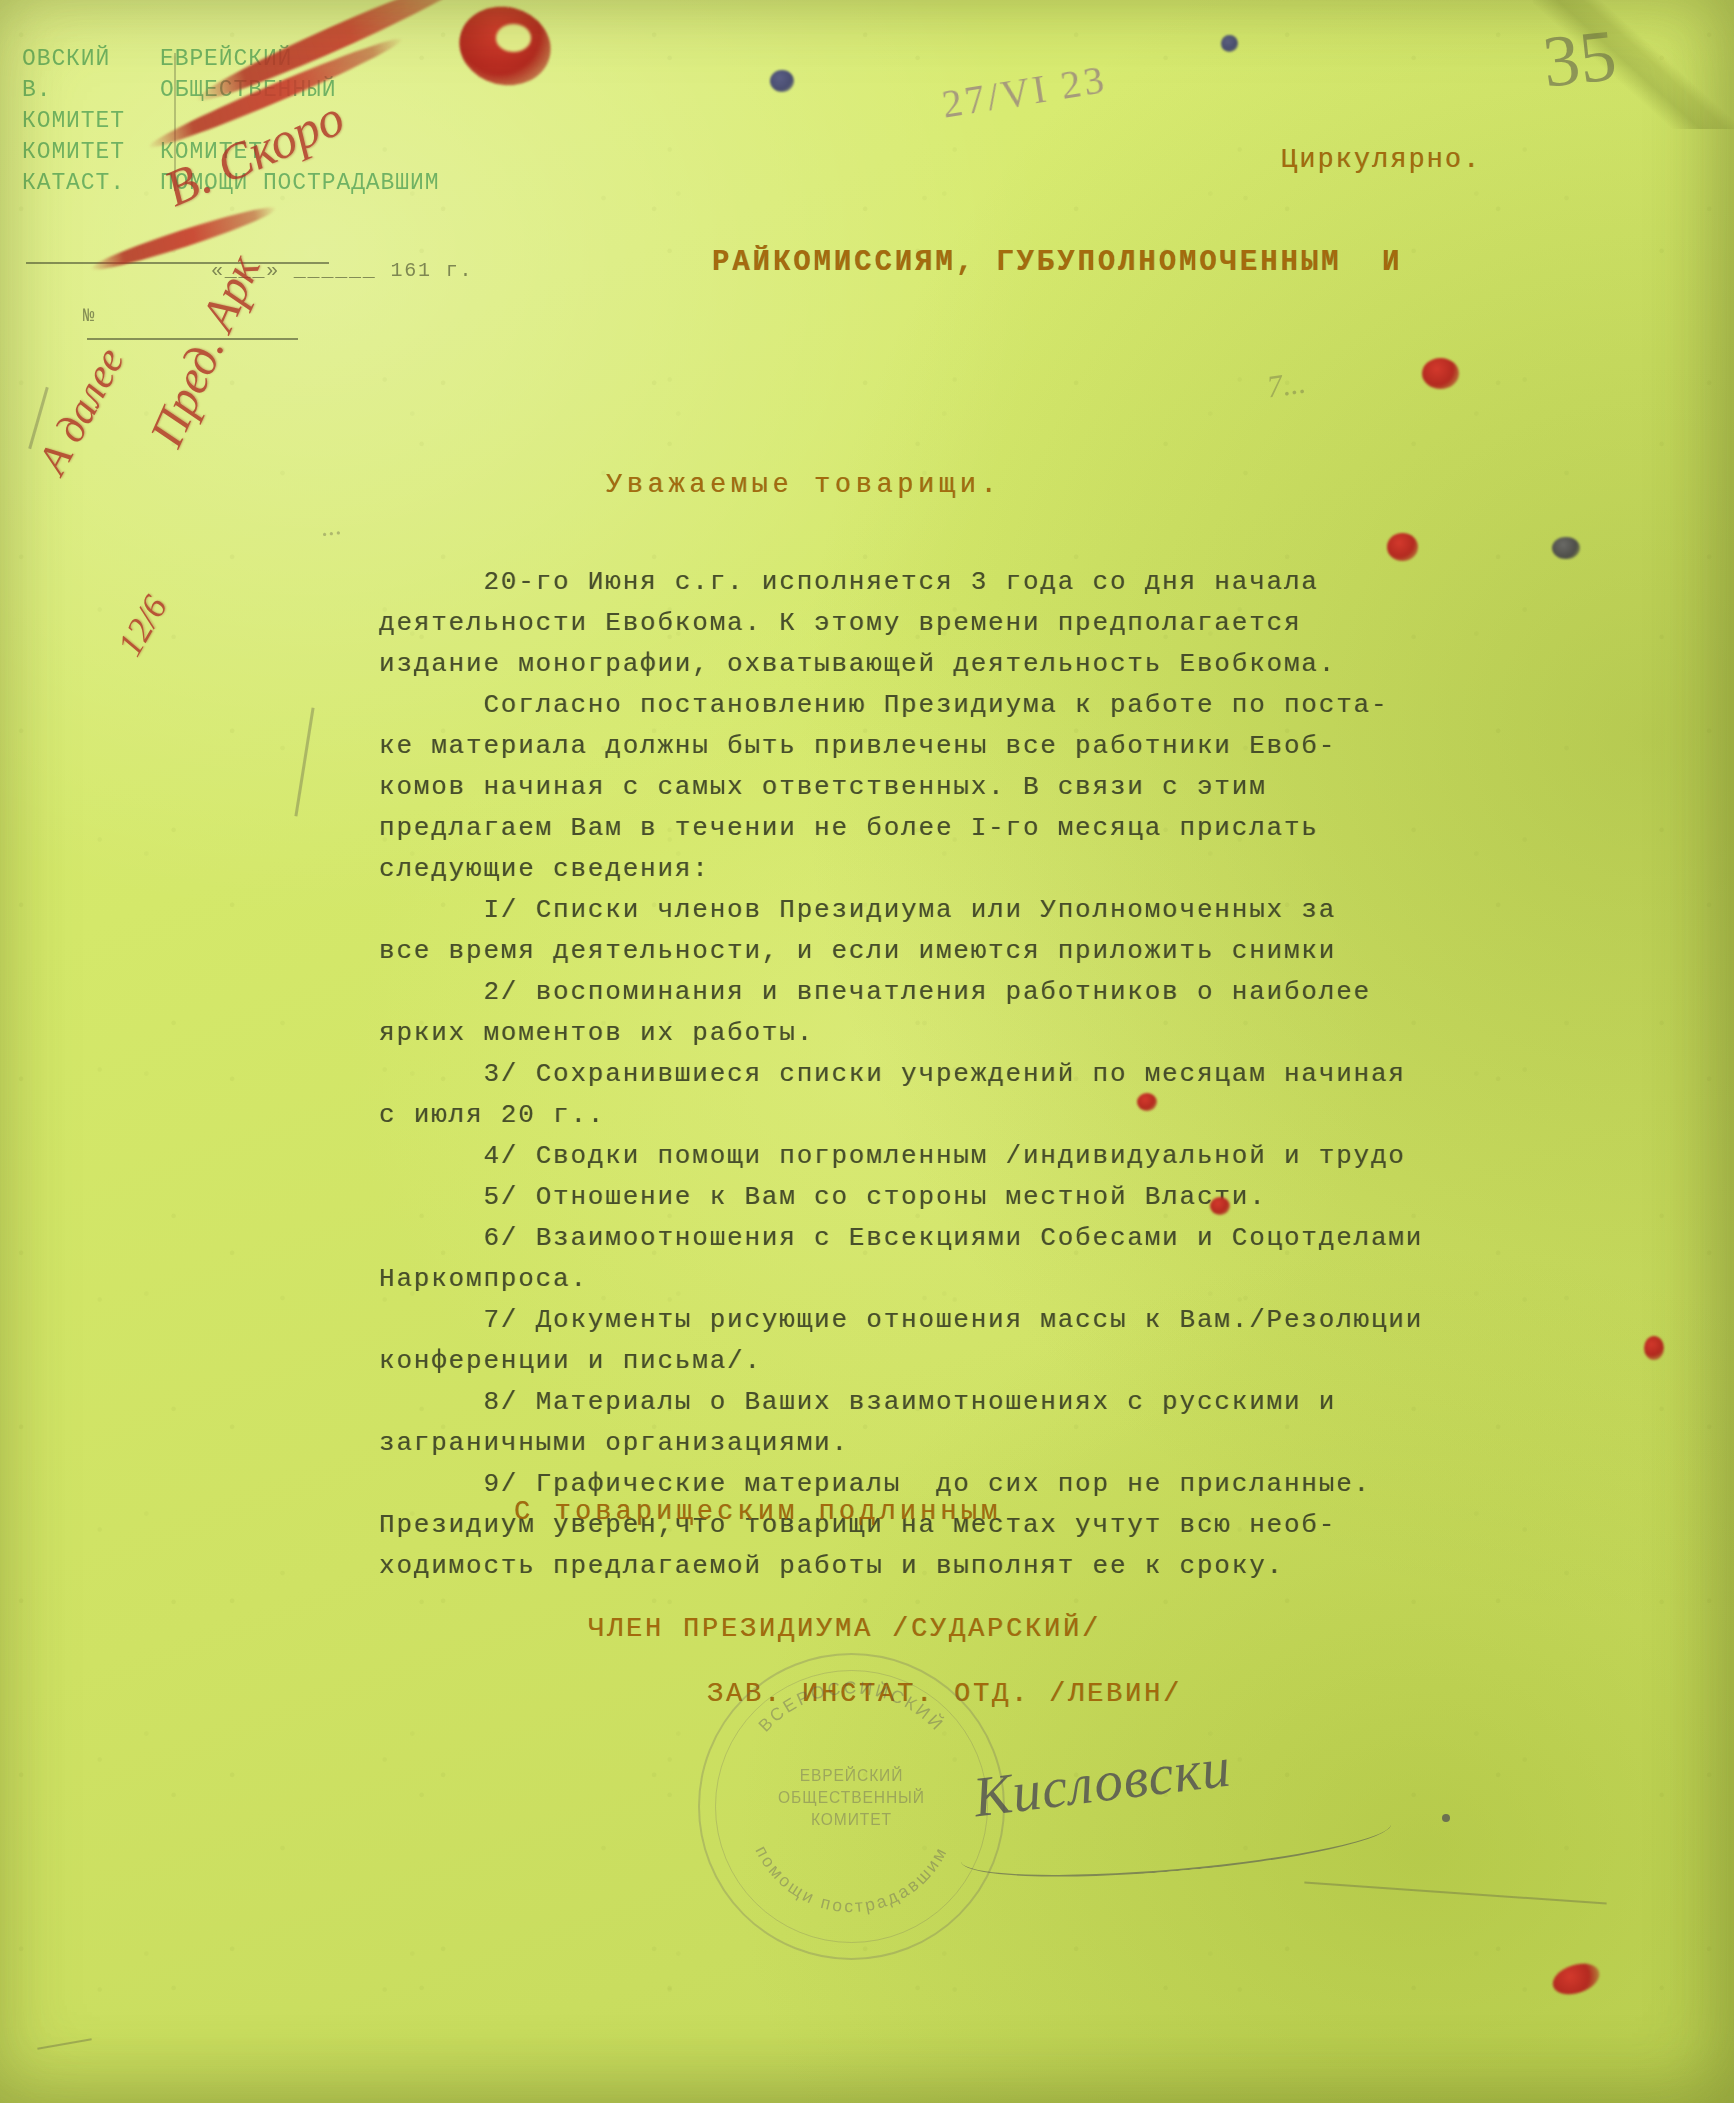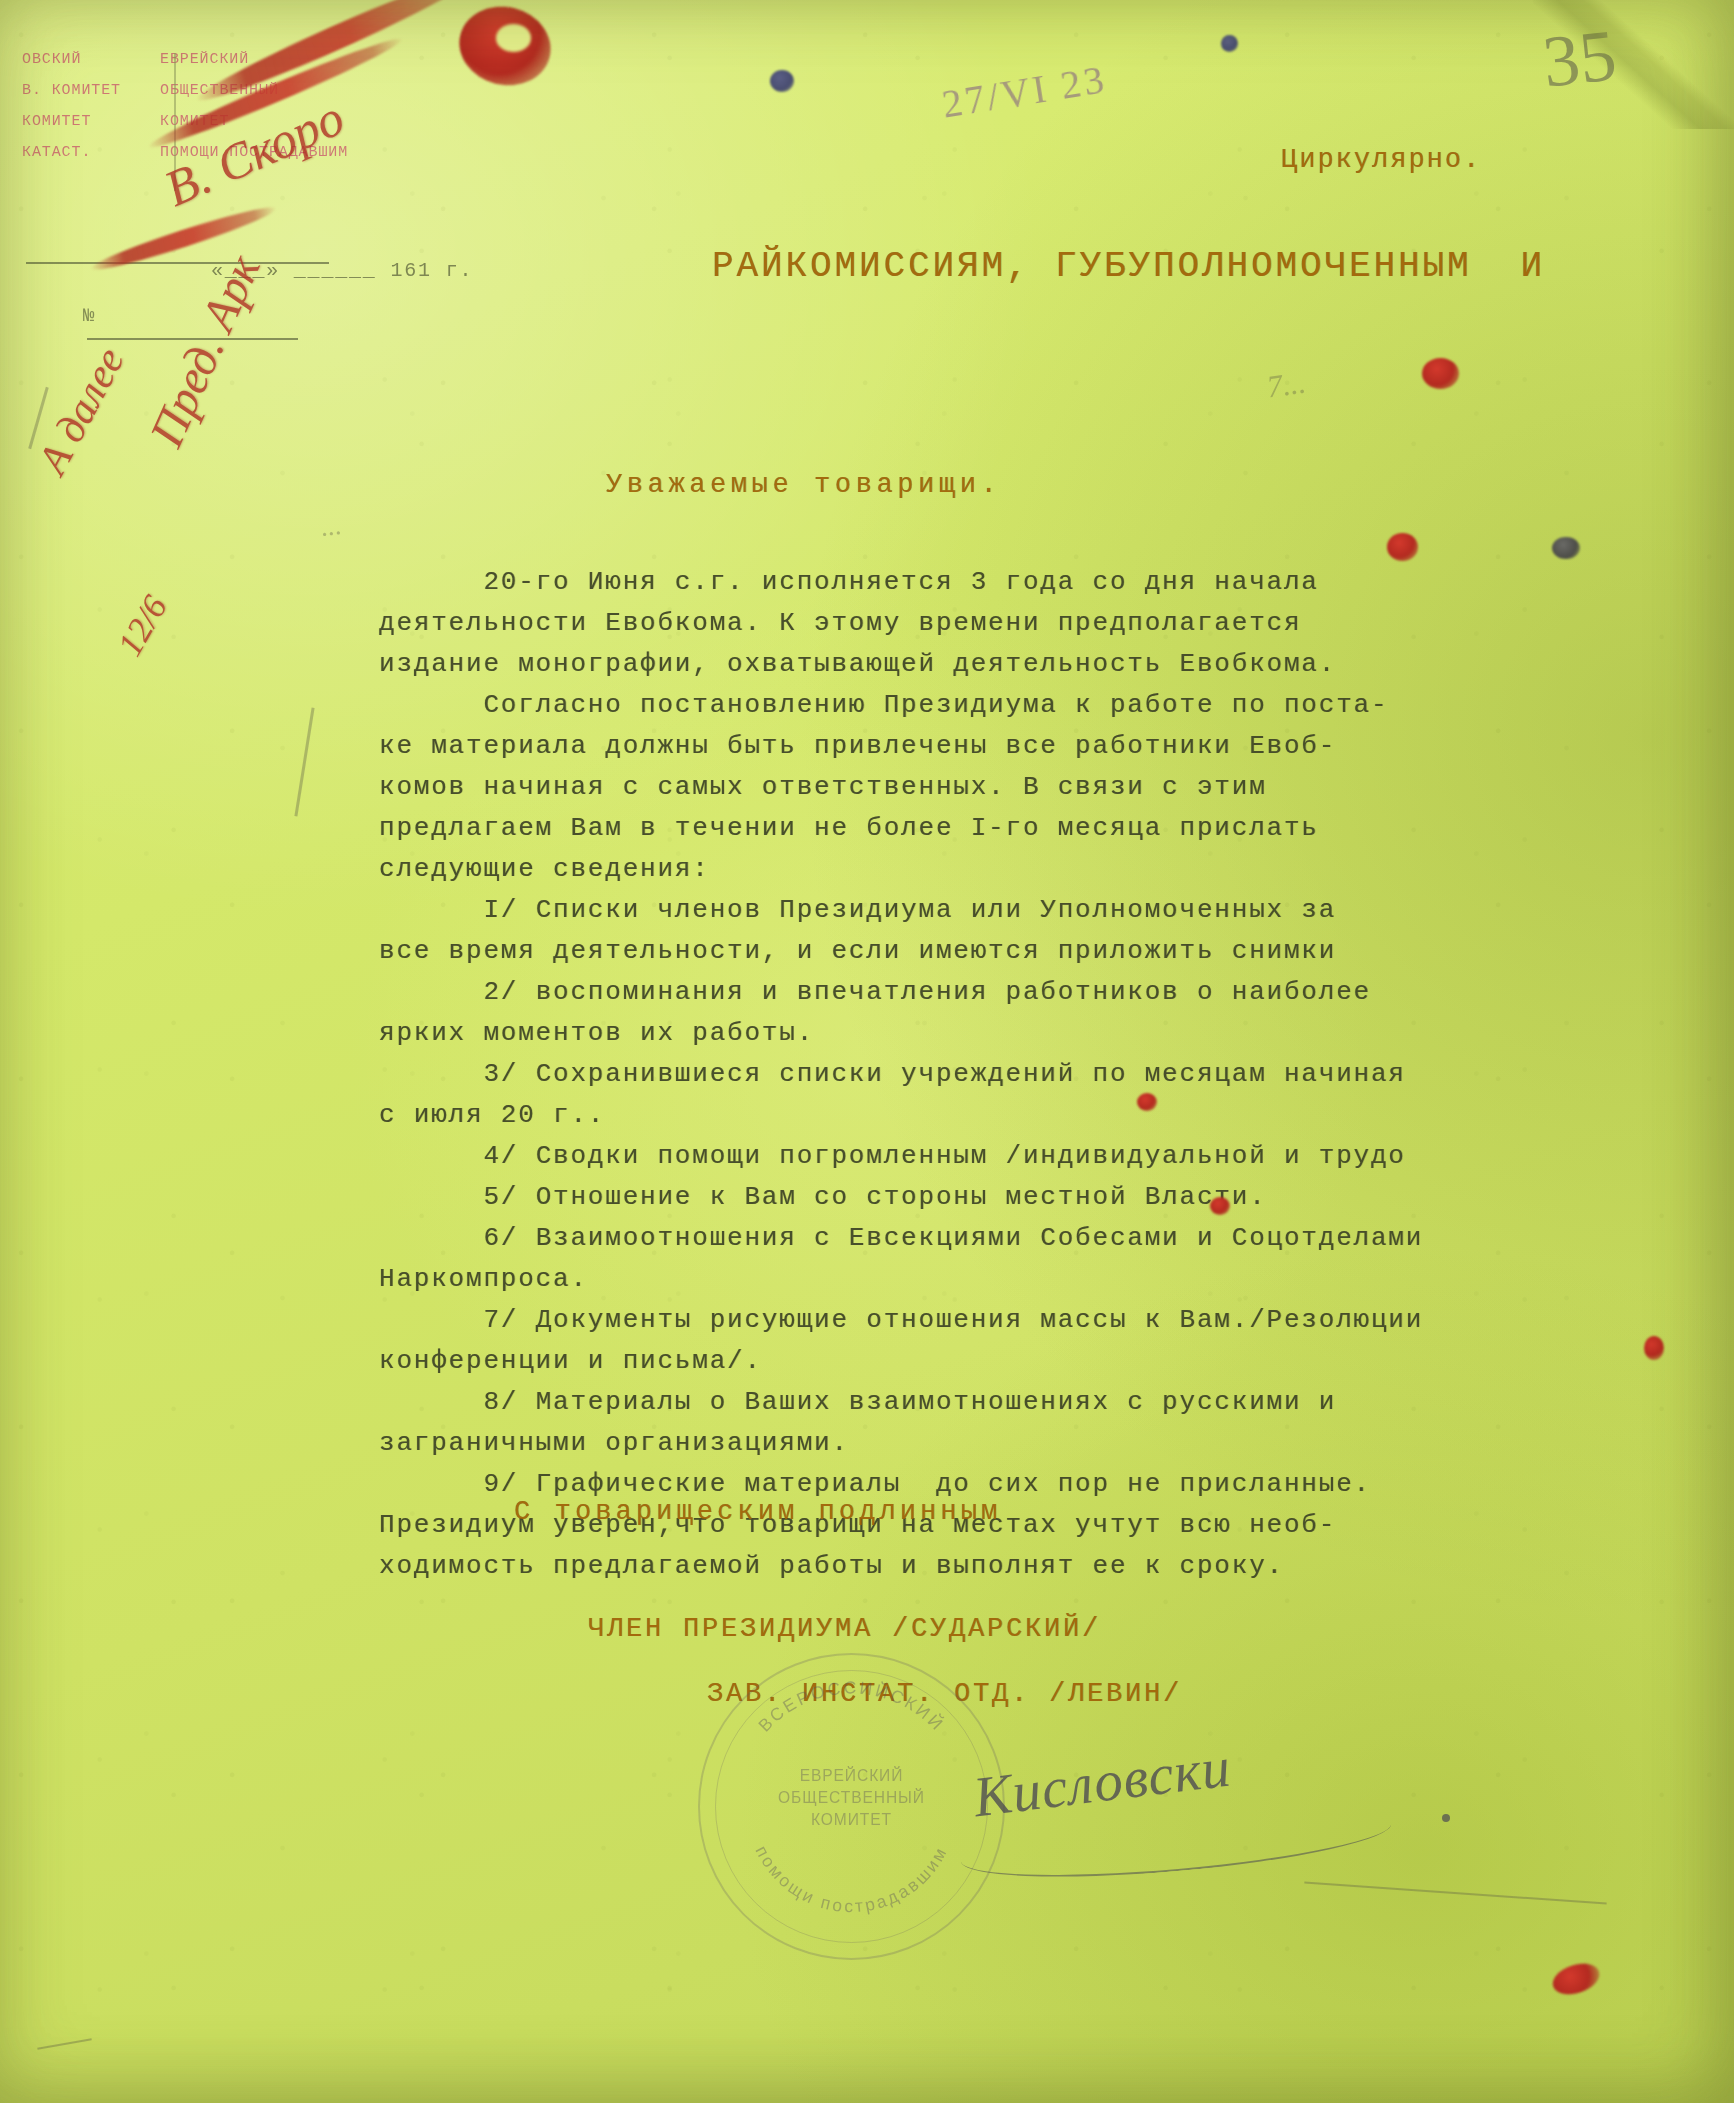--- a/index.html
+++ b/index.html
@@ -66,21 +66,21 @@
     color: #a16207;
     font-family: "Liberation Mono", "DejaVu Sans Mono", monospace;
     letter-spacing: 2px;
     white-space: pre;
     text-shadow:
       0.6px 0.4px 0 rgba(60,66,35,0.35),
       -0.5px -0.3px 0 rgba(90,98,55,0.25);
     opacity: 0.93;
   }
   .t-circular { top: 145px; left: 1281px; font-size: 27px; }
-  .t-head1    { top: 246px; left: 712px;  font-size: 36px; letter-spacing: 2.9px; }
+  .t-head1    { top: 246px; left: 712px;  font-size: 29px; letter-spacing: 2.9px; font-weight: bold; }
   .t-head2    { top: 320px; left: 838px;  font-size: 27.5px; letter-spacing: 2.9px; }
   .t-greet    { top: 470px; left: 606px;  font-size: 27px; letter-spacing: 4.6px; }
 
   .body-block {
     position: absolute;
     top: 562px;
     left: 331px;
     width: 1359px;
     font-size: 26px;
     line-height: 41px;
@@ -97,24 +97,24 @@
   .t-regards  { top: 1497px; left: 514px; font-size: 27px; letter-spacing: 4.1px; }
   .t-sign1    { top: 1614px; left: 588px; font-size: 27px; letter-spacing: 2.8px; }
   .t-sign2    { top: 1679px; left: 707px; font-size: 27px; letter-spacing: 2.8px; }
   .t-verify   { top: 1765px; left: 275px; font-size: 27px; letter-spacing: 4.1px; }
 
   
   .letterhead {
     position: absolute;
     top: 44px; left: 22px;
     width: 432px; height: 193px;
-    color: #be185d;
+    color: #15803d;
     opacity: 0.55;
     font-family: "Liberation Mono", "DejaVu Sans Mono", monospace;
-    font-size: 15px;
+    font-size: 23px;
     line-height: 31px;
     letter-spacing: 0.9px;
     filter: blur(0.5px);
   }
   .letterhead .lh-row { display: flex; }
   .letterhead .lh-left { width: 138px; }
   .letterhead .lh-div {
     position: absolute; top: 9.2px; left: 152px;
     width: 1.8px; height: 138px;
     background: rgba(74,80,48,0.55);

